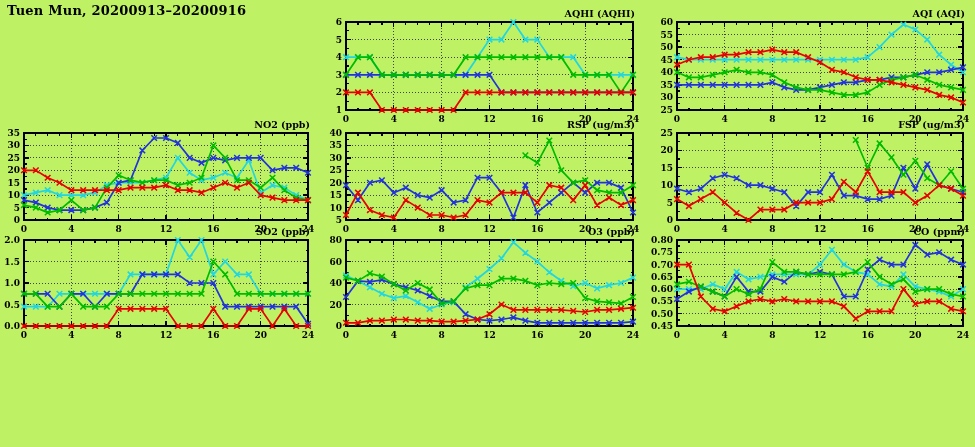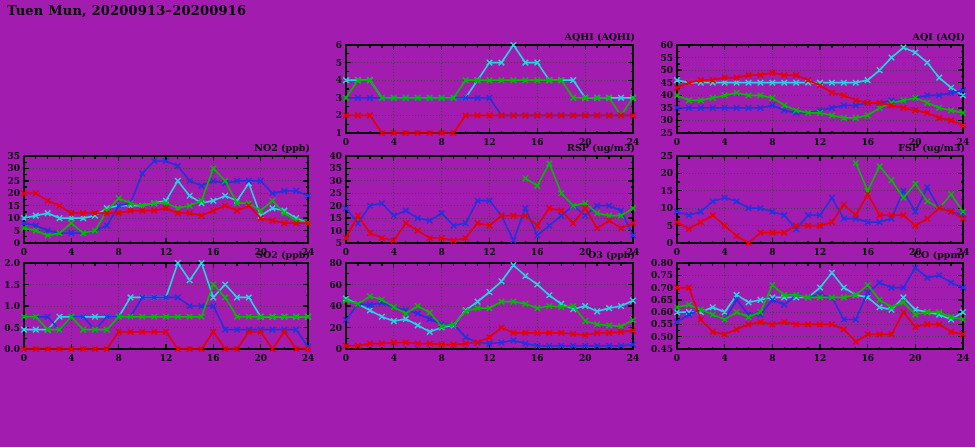--- a/index.html
+++ b/index.html
@@ -1,20 +1,20 @@
 <!DOCTYPE html>
 <html><head>
 <meta charset="utf-8">
 <style>
   html,body{margin:0;padding:0;background:#fff;}
-  .canvas{position:relative;width:975px;height:447px;background:#a21caf;overflow:hidden;
+  .canvas{position:relative;width:975px;height:447px;background:#bef264;overflow:hidden;
           font-family:"DejaVu Serif",serif;}
   .page-title{position:absolute;left:7px;top:3px;font-size:13px;font-weight:700;color:#000;
               letter-spacing:0.2px;white-space:nowrap;}
-  .chart{position:absolute;margin-top:23px;}
+  .chart{position:absolute;}
   .ctitle{position:absolute;right:-2px;top:-14px;font-size:9.5px;font-weight:700;color:#000;
           white-space:nowrap;}
   .col1{left:24px;width:284px;} .col2{left:346px;width:287px;} .col3{left:677px;width:286px;}
   .row1{top:22px;height:88px;} .row2{top:133px;height:72px;} .row3{top:240px;height:86px;}
   svg{position:absolute;overflow:visible;}
   svg text{font-family:"DejaVu Serif",serif;font-size:9px;font-weight:700;fill:#000;}
 </style>
 </head>
 <body>
 

